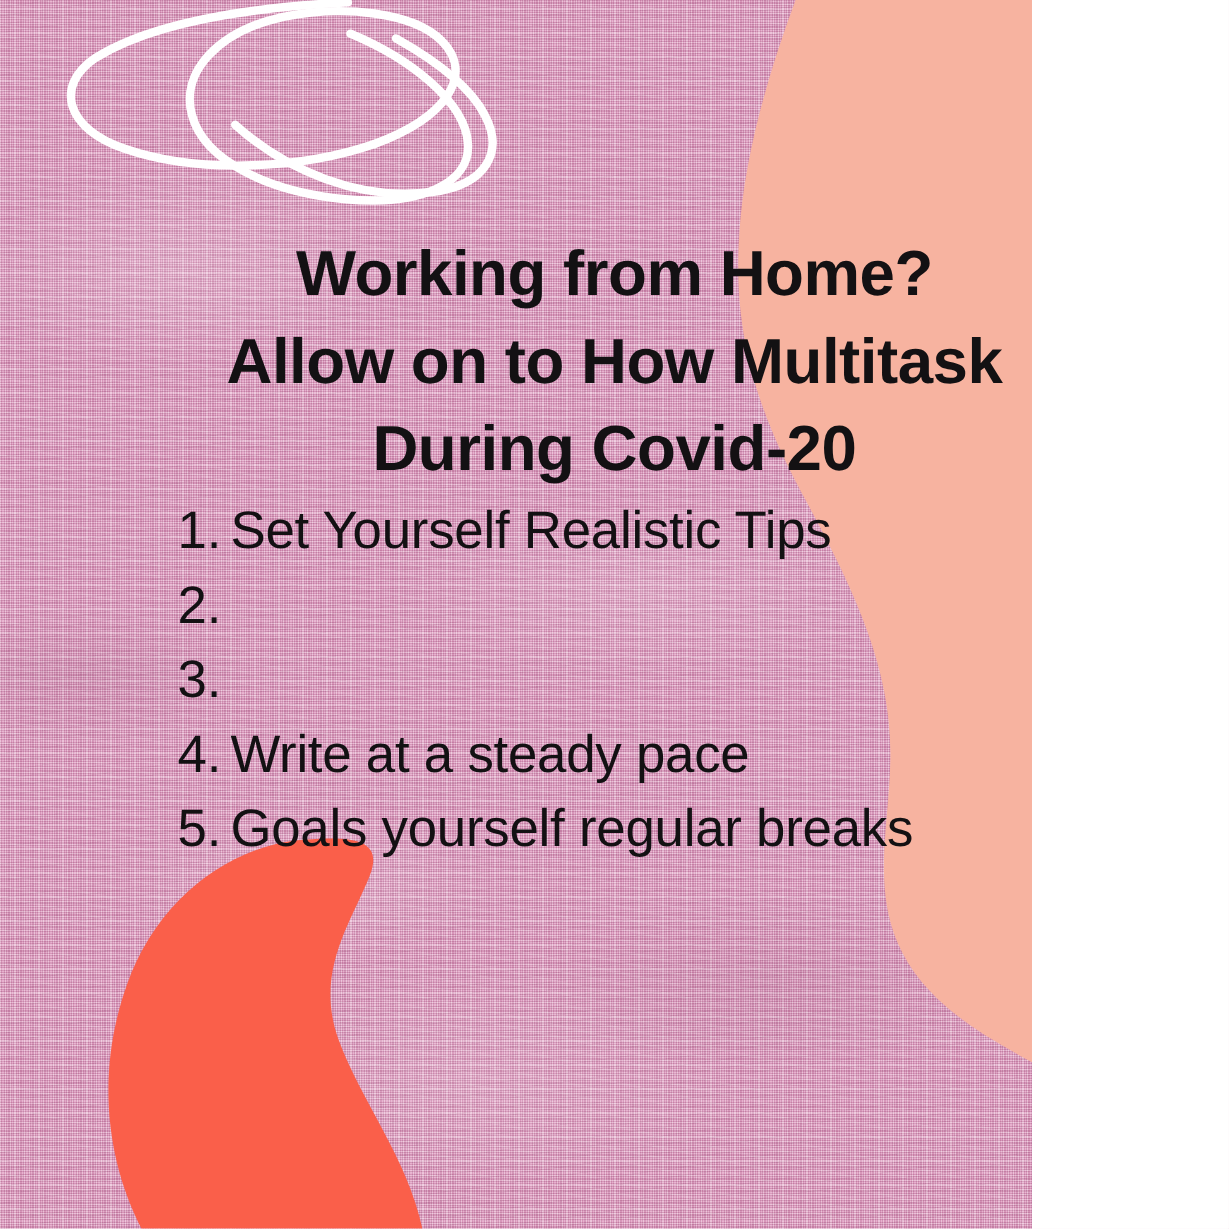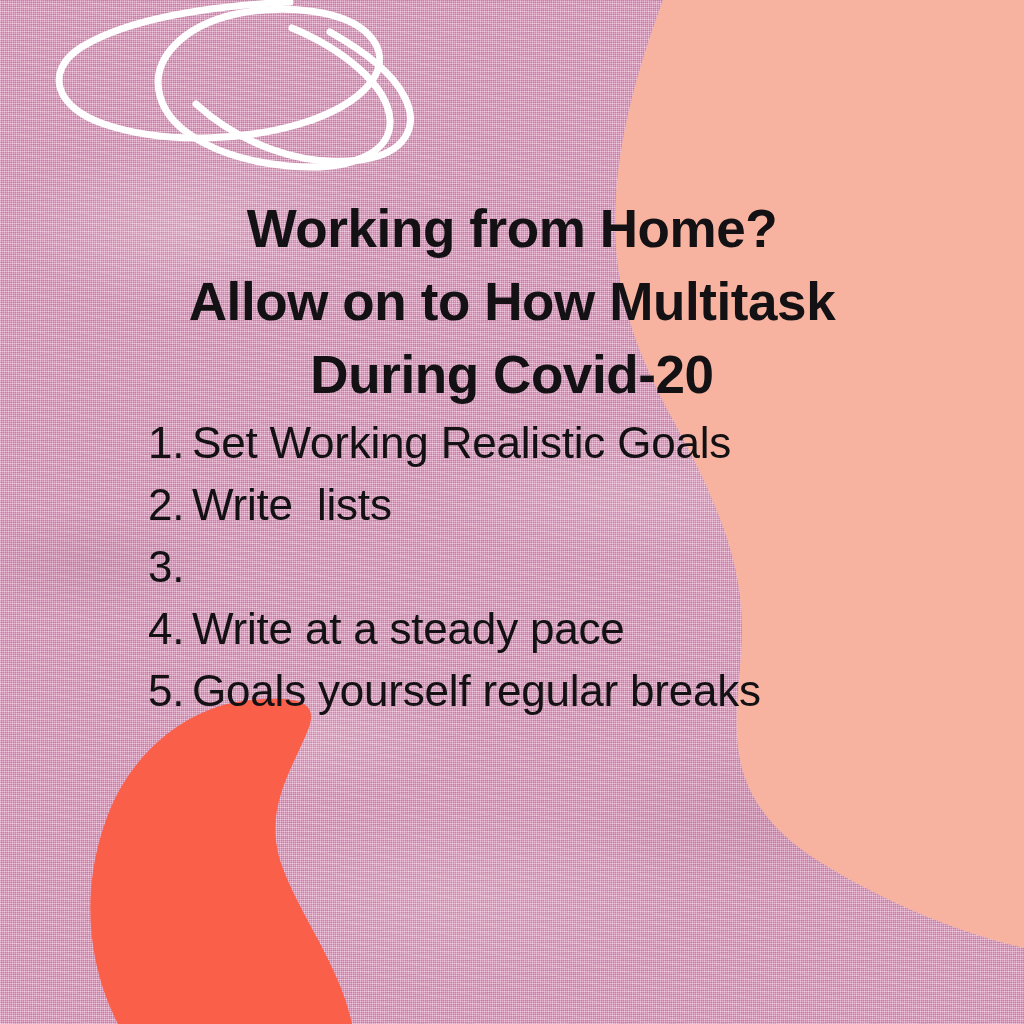--- a/index.html
+++ b/index.html
@@ -3,21 +3,21 @@
 <meta charset="utf-8">
 <title>Working from Home Tips Graphic</title>
 <style>
   html, body {
     margin: 0;
     padding: 0;
     background: #ffffff;
   }
   #poster {
     position: relative;
-    width: 1024px;
+    width: 860px;
     height: 1024px;
     overflow: hidden;
     font-family: "Liberation Sans", sans-serif;
   }
 
   
   .bg-base {
     position: absolute;
     inset: 0;
     background-color: #e19cc2;
@@ -199,25 +199,24 @@
 
     <div class="headline">
       <span class="hl-line">Working from Home?</span>
       <span class="hl-line">Allow on to How Multitask</span>
       <span class="hl-line">During Covid-20</span>
     </div>
 
     <ol class="tips">
       <li class="tip">
         <span class="tip-num">1.</span>
-        <span class="tip-text">Set Working Realistic Goals</span>
+        <span class="tip-text">Set Yourself Realistic Tips</span>
       </li>
       <li class="tip">
         <span class="tip-num">2.</span>
-        <span class="tip-text">Write  lists</span>
       </li>
       <li class="tip">
         <span class="tip-num">3.</span>
       </li>
       <li class="tip">
         <span class="tip-num">4.</span>
         <span class="tip-text">Write at a steady pace</span>
       </li>
       <li class="tip">
         <span class="tip-num">5.</span>

